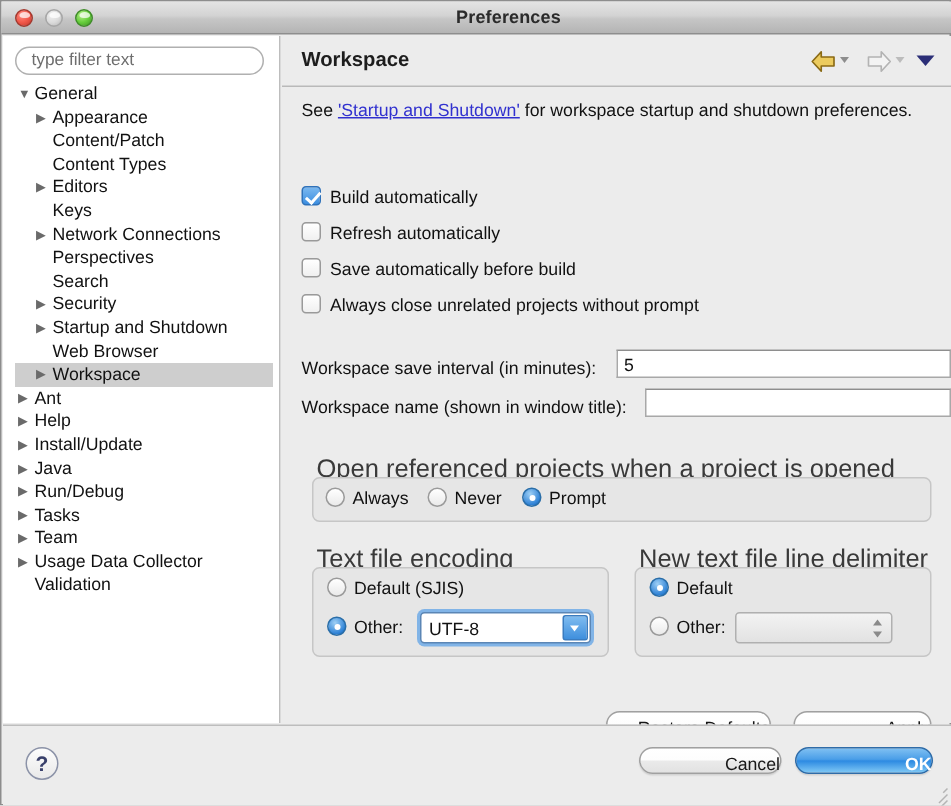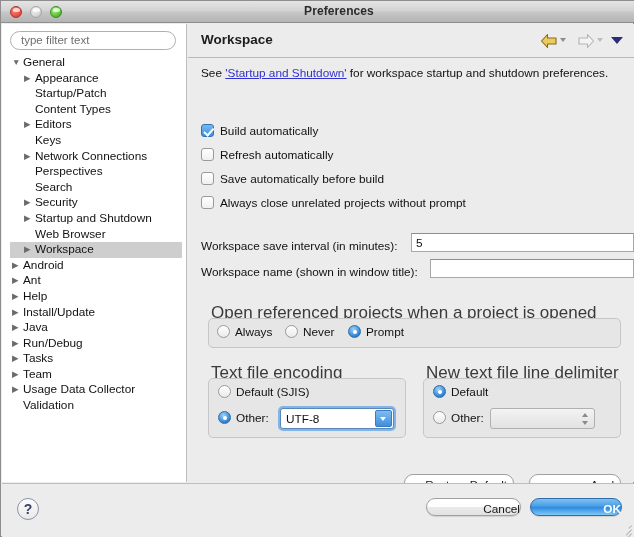--- a/index.html
+++ b/index.html
@@ -364,32 +364,31 @@
     <div id="title-text">Preferences</div>
   </div>
 
   <div id="sidebar">
     <div id="filter-wrap">
       <input id="filter-input" type="text" placeholder="type filter text" style="">
     </div>
     <div id="tree">
         <div class="tree-row"><span class="ind0"><span class="twisty">▼</span><span class="tree-label">General</span></span></div>
         <div class="tree-row"><span class="ind1"><span class="twisty">▶</span><span class="tree-label">Appearance</span></span></div>
-        <div class="tree-row"><span class="ind1"><span class="twisty none">▶</span><span class="tree-label">Startup/Patch</span></span></div>
+        <div class="tree-row"><span class="ind1"><span class="twisty none">▶</span><span class="tree-label">Content/Patch</span></span></div>
         <div class="tree-row"><span class="ind1"><span class="twisty none">▶</span><span class="tree-label">Content Types</span></span></div>
         <div class="tree-row"><span class="ind1"><span class="twisty">▶</span><span class="tree-label">Editors</span></span></div>
         <div class="tree-row"><span class="ind1"><span class="twisty none">▶</span><span class="tree-label">Keys</span></span></div>
         <div class="tree-row"><span class="ind1"><span class="twisty">▶</span><span class="tree-label">Network Connections</span></span></div>
         <div class="tree-row"><span class="ind1"><span class="twisty none">▶</span><span class="tree-label">Perspectives</span></span></div>
         <div class="tree-row"><span class="ind1"><span class="twisty none">▶</span><span class="tree-label">Search</span></span></div>
         <div class="tree-row"><span class="ind1"><span class="twisty">▶</span><span class="tree-label">Security</span></span></div>
         <div class="tree-row"><span class="ind1"><span class="twisty">▶</span><span class="tree-label">Startup and Shutdown</span></span></div>
         <div class="tree-row"><span class="ind1"><span class="twisty none">▶</span><span class="tree-label">Web Browser</span></span></div>
         <div class="tree-row selected"><span class="ind1"><span class="twisty">▶</span><span class="tree-label">Workspace</span></span></div>
-        <div class="tree-row"><span class="ind0"><span class="twisty">▶</span><span class="tree-label">Android</span></span></div>
         <div class="tree-row"><span class="ind0"><span class="twisty">▶</span><span class="tree-label">Ant</span></span></div>
         <div class="tree-row"><span class="ind0"><span class="twisty">▶</span><span class="tree-label">Help</span></span></div>
         <div class="tree-row"><span class="ind0"><span class="twisty">▶</span><span class="tree-label">Install/Update</span></span></div>
         <div class="tree-row"><span class="ind0"><span class="twisty">▶</span><span class="tree-label">Java</span></span></div>
         <div class="tree-row"><span class="ind0"><span class="twisty">▶</span><span class="tree-label">Run/Debug</span></span></div>
         <div class="tree-row"><span class="ind0"><span class="twisty">▶</span><span class="tree-label">Tasks</span></span></div>
         <div class="tree-row"><span class="ind0"><span class="twisty">▶</span><span class="tree-label">Team</span></span></div>
         <div class="tree-row"><span class="ind0"><span class="twisty">▶</span><span class="tree-label">Usage Data Collector</span></span></div>
         <div class="tree-row"><span class="ind0"><span class="twisty none">▶</span><span class="tree-label">Validation</span></span></div>
       </div>

